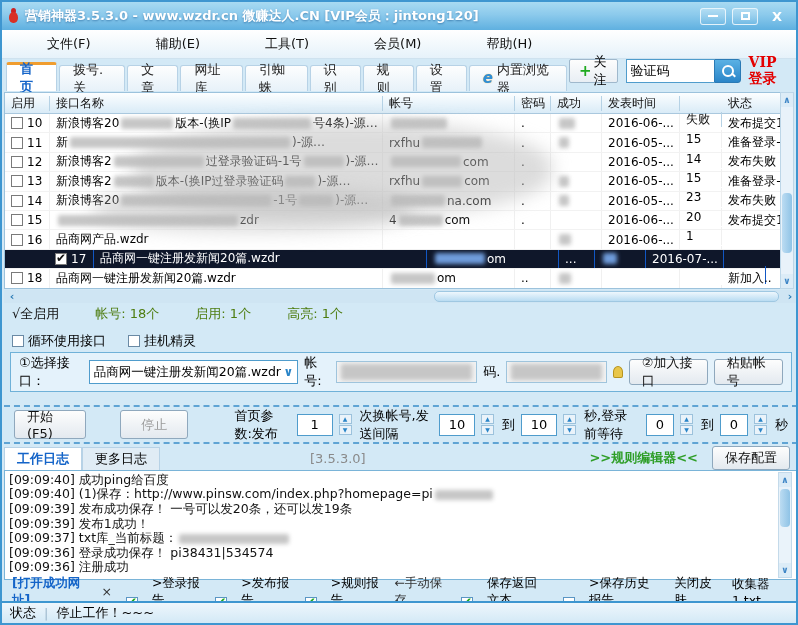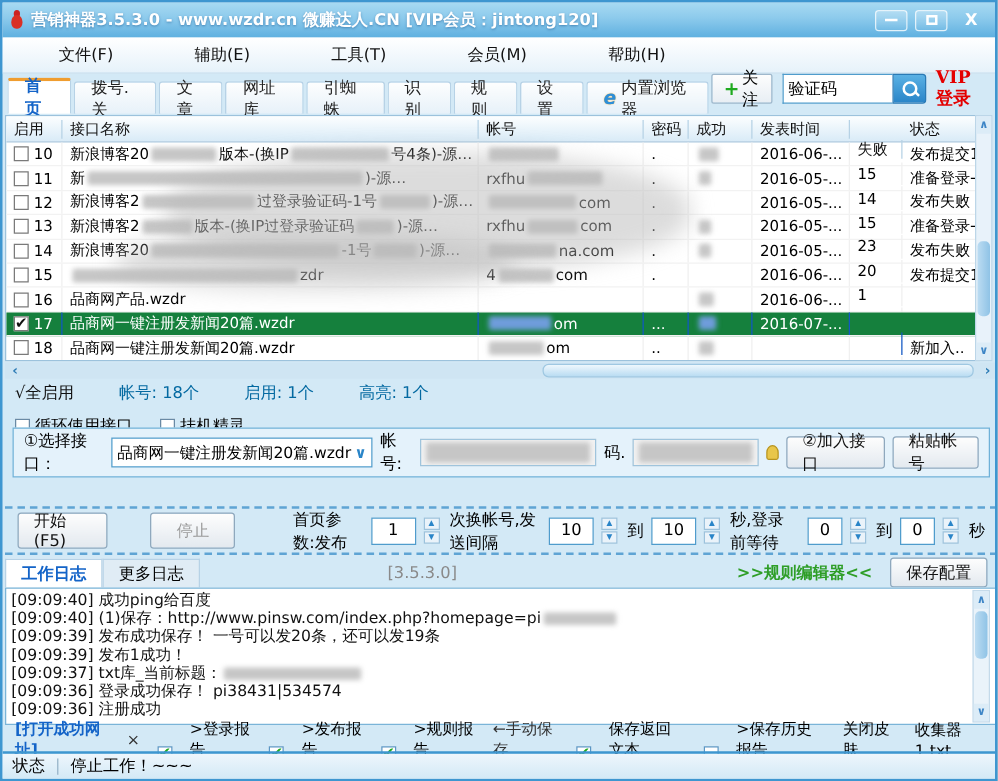--- a/index.html
+++ b/index.html
@@ -52,47 +52,47 @@
   .vip { color:#e40000; font-weight:bold; font-size:14px; font-family:"DejaVu Serif","Liberation Serif",serif; padding-right:4px; }
 
   
   .table { position:absolute; left:2px; top:90px; width:780px; height:197px; background:#fff;
     border:1px solid #9cc2dc; font-size:12px; overflow:hidden; }
   .thead { display:flex; height:21px; background:linear-gradient(#fcfeff,#d9ebf7);
     border-bottom:1px solid #aac8de; align-items:center; color:#111; }
   .thead .cell { border-right:1px solid #b6d2e5; height:15px; display:flex; align-items:center; padding-left:6px; }
   .row { display:flex; height:19.4px; align-items:center; border-bottom:1px solid #f2f2f2; position:relative; }
   .row .cell { height:100%; display:flex; align-items:center; padding-left:6px; overflow:hidden; white-space:nowrap; border-right:1px solid #f0f0f0; }
-  .row.sel { background:#15803d; color:#fff; }
+  .row.sel { background:#0f172a; color:#fff;padding-left:44px; }
   .row.sel .cell { border-right-color:#1157c4; }
   .c-en{width:45px; gap:4px;} .c-name{width:333px;} .c-acc{width:132px;} .c-pwd{width:36px;}
   .c-suc{width:51px;} .c-date{width:78px;} .c-fail{width:42px;margin-top:32px;} .c-st{flex:1; border-right:none !important;}
   .cb { width:12px; height:12px; min-width:12px; border:1px solid #7a7a7a; background:#fff; display:inline-block; position:relative; }
   .cb.checked::after { content:"✔"; position:absolute; left:0px; top:-3px; font-size:12px; color:#111; }
   .blur { display:inline-block; height:11px; background:#c6c6c6; border-radius:2px; filter:blur(2px); margin:0 2px; flex:none; }
   .row.sel .blur { background:#6f9cdb; }
   .smudge { position:absolute; background:rgba(185,185,185,.5); filter:blur(9px); border-radius:45%; pointer-events:none; z-index:5; }
   .vscroll { position:absolute; right:2px; top:90px; width:14px; height:197px; background:#e8f2fa; border:1px solid #bcd6e8; }
   .varrow { position:absolute; left:0; width:12px; height:14px; color:#3d85c6; font-size:9px; font-weight:bold; text-align:center; line-height:14px; background:#dcecf7; }
   .vthumb { position:absolute; left:1px; width:10px; border-radius:4px; background:linear-gradient(90deg,#bcdcf2,#8fc3e6); }
   .hscroll { position:absolute; left:2px; top:288px; width:794px; height:13px; background:#cfe5f3; display:flex; align-items:center; }
   .harrow { width:16px; text-align:center; color:#2a7ab5; font-size:11px; font-weight:bold; line-height:13px; }
   .hthumb { position:absolute; left:430px; width:345px; height:11px; top:1px; border-radius:5px;
     background:linear-gradient(#eef7fd,#b9dcf2); border:1px solid #9fc8e2; }
 
   
   .counts { position:absolute; left:10px; top:303px; display:flex; gap:36px; font-size:13px; }
   .counts .all { color:#111; }
-  .counts .teal { color:#0369a1;text-align:center; }
+  .counts .teal { color:#4d7c0f;text-align:center; }
   .toggles { position:absolute; left:10px; top:330px; display:flex; gap:22px; font-size:13px; align-items:center; }
   .toggles .item { display:flex; align-items:center; gap:4px; }
   .toggles .cb, .options .cb { border-color:#6a8aa5; }
 
   
-  .panel { position:absolute; left:8px; top:340px; width:782px; height:40px; border:1px solid #6fb1d8;
+  .panel { position:absolute; left:8px; top:350px; width:782px; height:40px; border:1px solid #6fb1d8;
     background:#e4f2fb; display:flex; align-items:center; padding:0 8px; font-size:13px; gap:6px; }
   .dd { width:250px; height:24px; border:1px solid #4f9ccc; background:#fff; display:flex; align-items:center;
     justify-content:space-between; padding:0 4px; font-size:12.5px; }
   .dd .chev { color:#2a85c8; font-weight:bold; font-size:12px; }
   .blur-input { height:22px; border:1px solid #9fc4dc; background:#f2f2f2; position:relative; overflow:hidden; }
   .blur-input .blur { position:absolute; inset:2px; height:auto; }
   .key-icon { width:12px; height:12px; background:#e8c64a; border-radius:50% 50% 2px 2px; border:1px solid #b7941f; }
   .btn { height:26px; padding:0 12px; font-size:13px; background:linear-gradient(#fdfdfd,#e3e9ef);
     border:1px solid #8fa8bd; border-radius:3px; display:inline-flex; align-items:center; justify-content:center; color:#111; }
 

